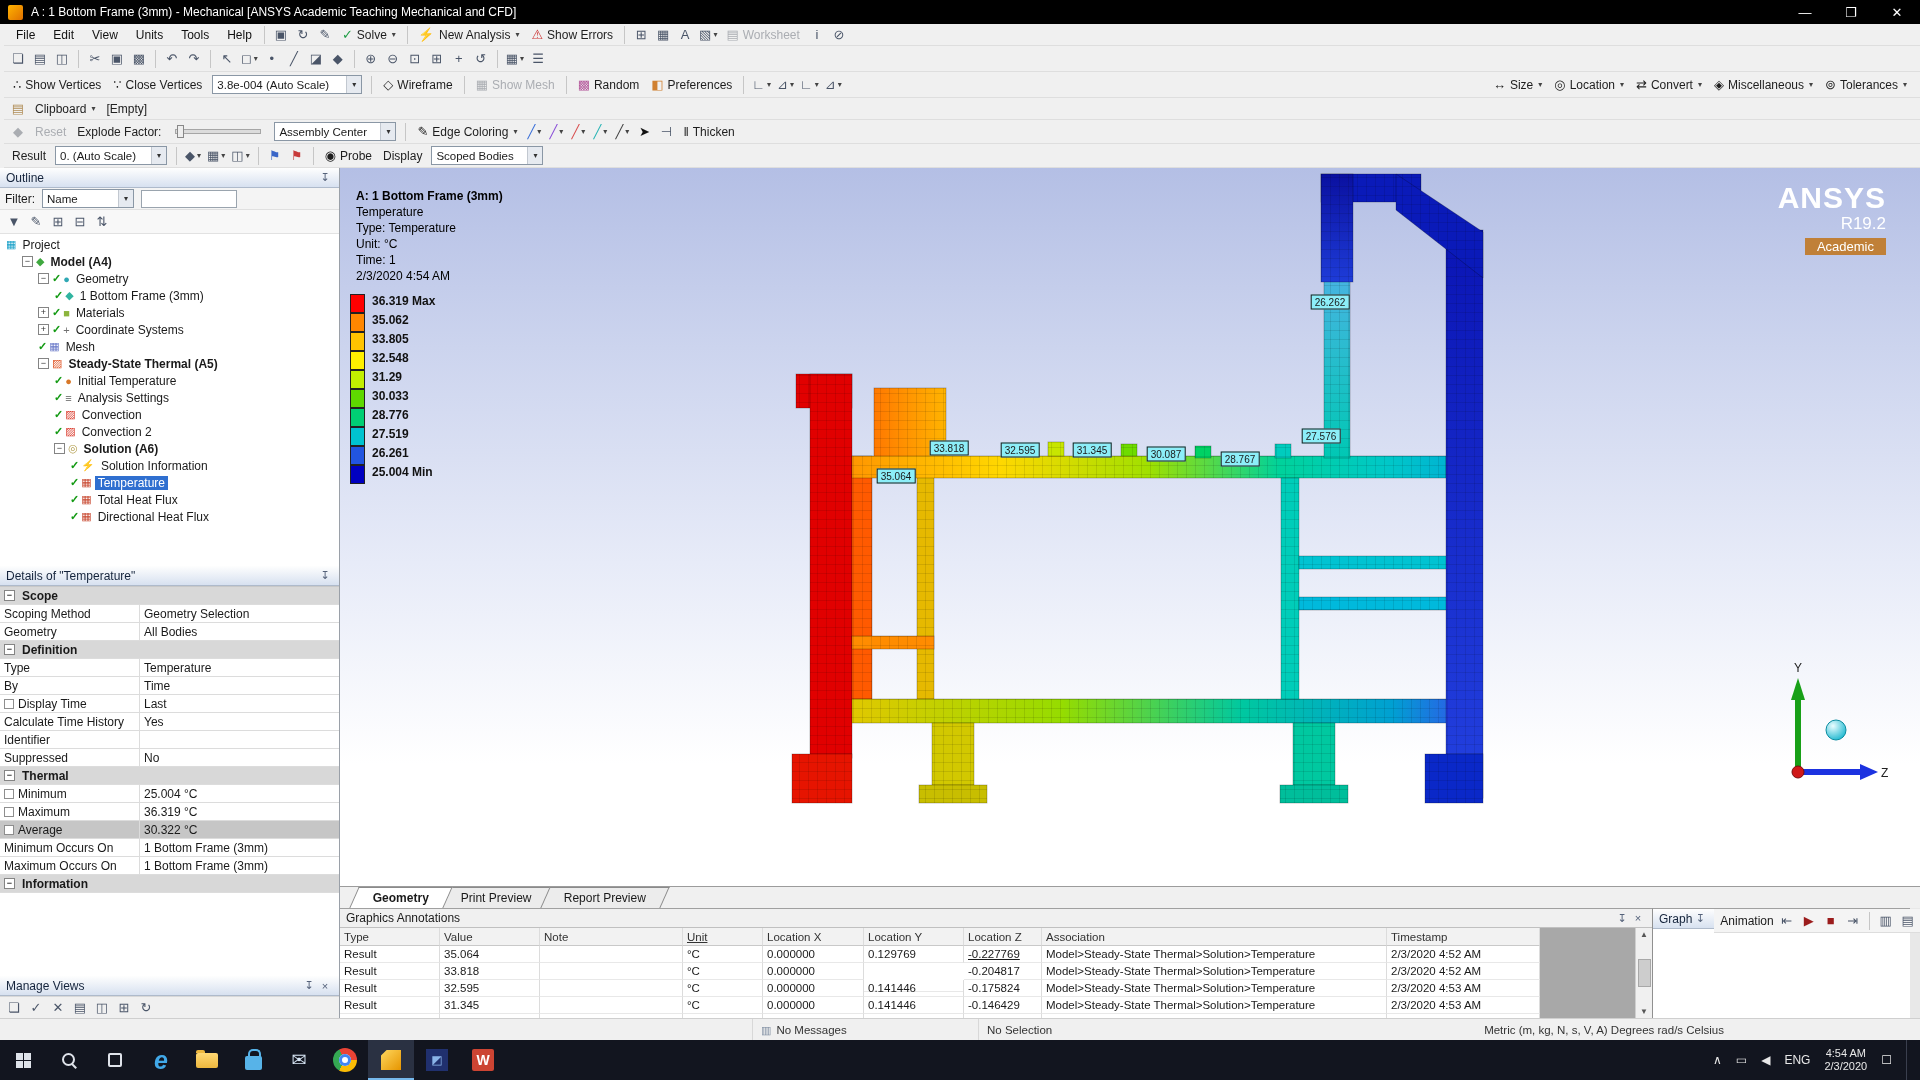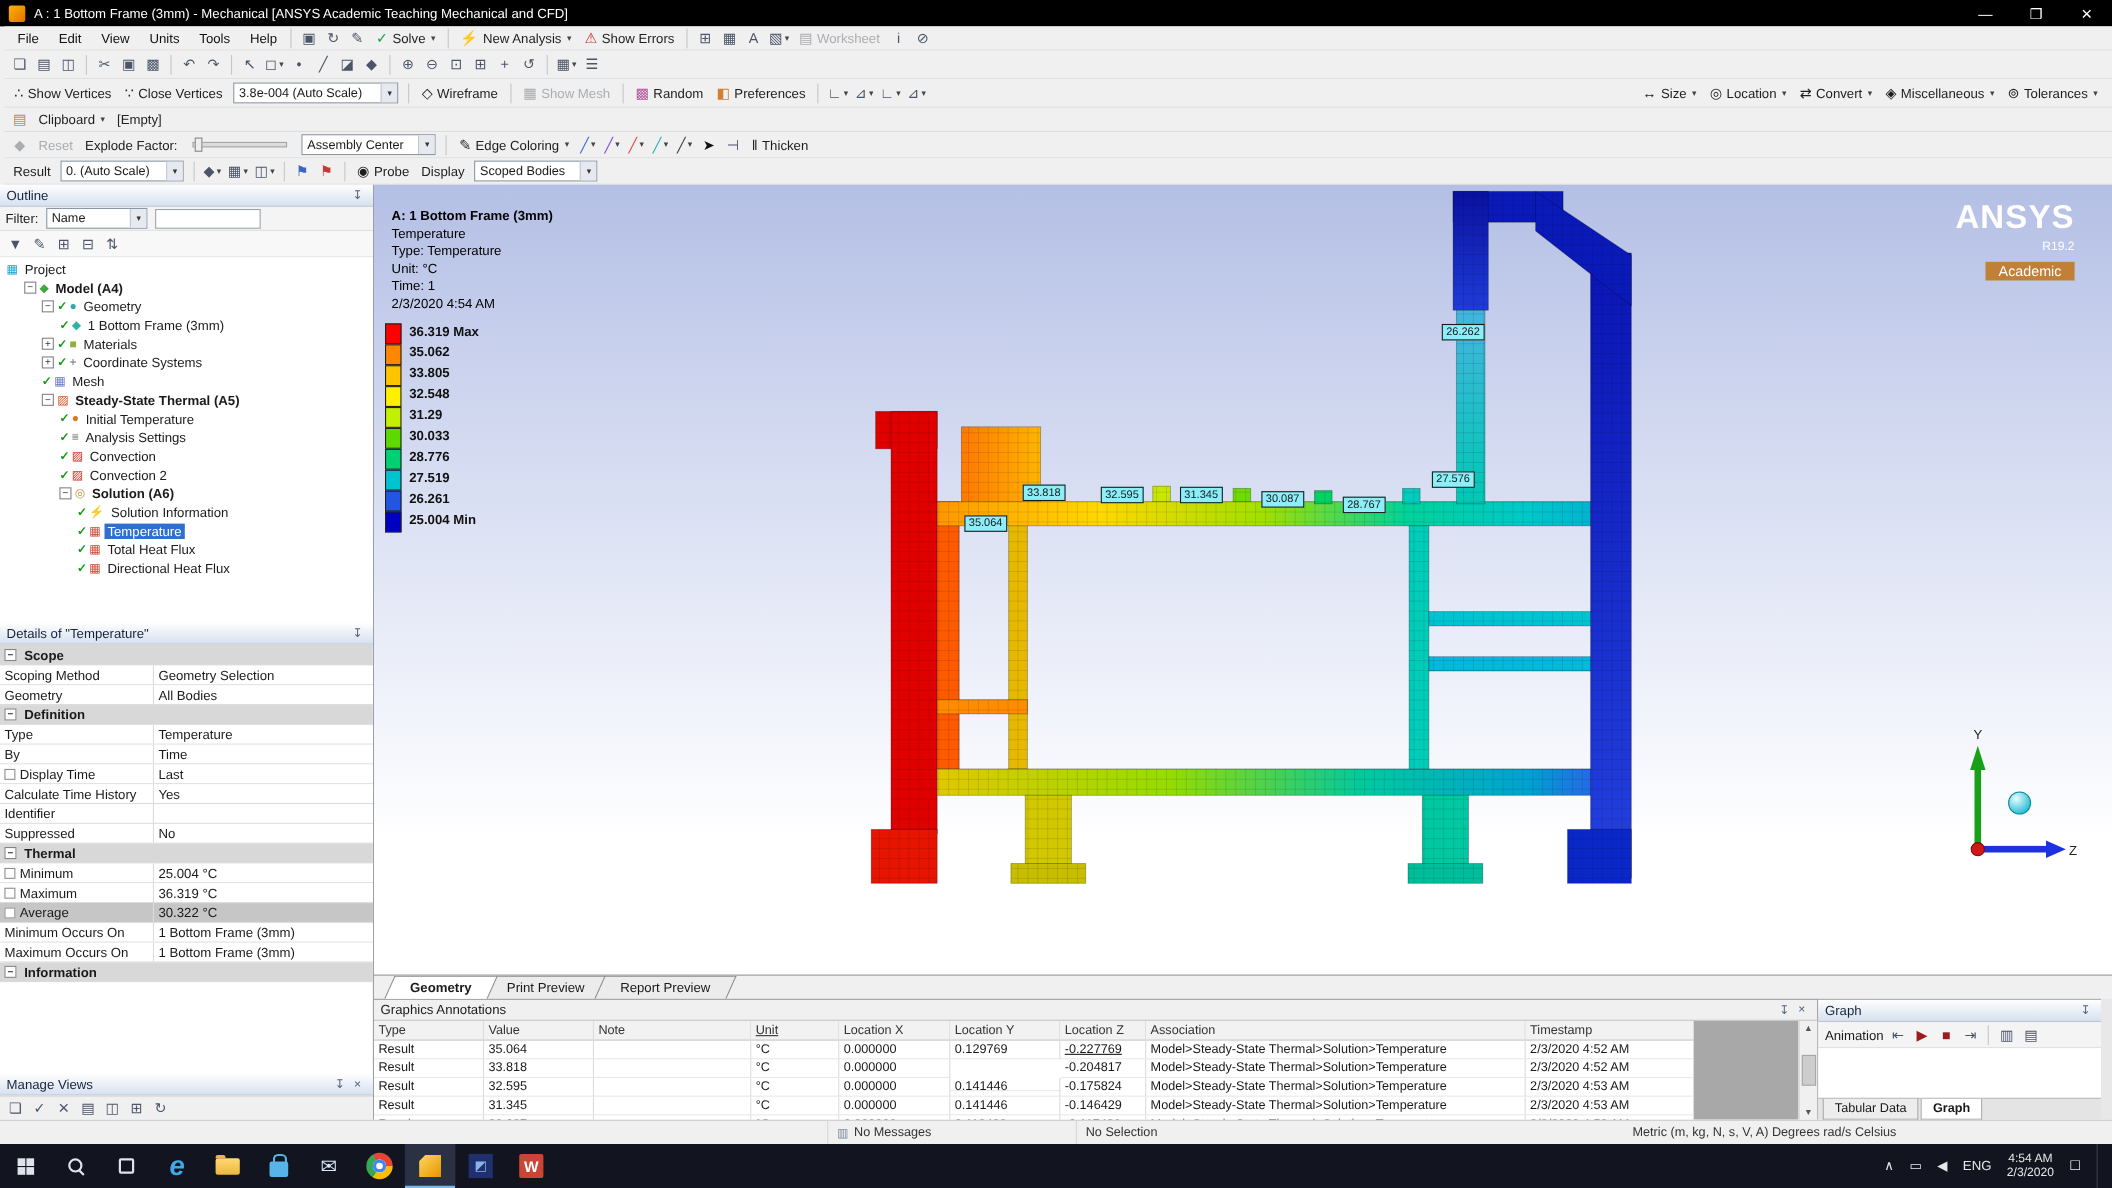--- a/index.html
+++ b/index.html
@@ -66,21 +66,21 @@
 #vhead{position:absolute;left:16px;top:20px;line-height:16px;color:#000}
 #vhead .b{font-weight:bold}
 #legend{position:absolute;left:10px;top:126px}
 .lrow{display:flex;align-items:flex-start;height:19px}
 .lsw{width:15px;height:19px;border:1px solid #222;margin-bottom:-1px;flex:0 0 auto}
 .llbl{margin-left:7px;font-weight:bold;color:#111;font-size:12px;white-space:nowrap}
 #modelsvg{position:absolute;left:0;top:0}
 .probe{position:absolute;transform:translate(-50%,-50%);background:#8ceef8;border:1px solid #1c1c1c;font-size:10px;line-height:13px;padding:0 3px;white-space:nowrap}
 #logo{position:absolute;right:34px;top:14px;text-align:right;color:#fff}
 #logo .l1{font-size:30px;font-weight:bold;letter-spacing:1px;line-height:32px}
-#logo .l2{font-size:11px;line-height:20px}
+#logo .l2{font-size:17px;line-height:20px}
 #logo .l3{display:inline-block;background:#c08038;color:#fff;padding:1px 12px;font-size:13px;margin-top:4px}
 #scalebar{position:absolute;left:538px;top:644px;width:498px;color:#111}
 .sb-top,.sb-bot{position:relative;height:15px;font-size:11.5px}
 .sb-top span,.sb-bot span{position:absolute;transform:translateX(-50%);white-space:nowrap}
 .sb-bar{height:12px;border:1px solid #222;display:flex;background:#fff}
 .sb-bar i{flex:1}
 .sb-bar i.b{background:#111}
 #triad{position:absolute;left:1408px;top:492px}
 
 #vtabs{position:absolute;left:0;top:718px;width:1580px;height:22px;background:#f0f0f0;border-top:1px solid #9c9c9c;display:flex;align-items:flex-end;padding-left:14px}
@@ -93,21 +93,21 @@
 #ga{width:1312px;display:flex;flex-direction:column;border-top:1px solid #a0a0a0;background:#f0f0f0}
 #ga-head{height:18px;display:flex;align-items:center;padding:0 6px;font-size:12px}
 #ga-table{flex:1;overflow:hidden;background:#fff;border-top:1px solid #c0c0c0;position:relative}
 .ga-row{display:flex;height:17px}
 .ga-row.h{height:18px}
 .ga-row.h .ga-cell{background:#f2f2f2;border-bottom:1px solid #c9c9c9;color:#333}
 .ga-cell{border-right:1px solid #dcdcdc;border-bottom:1px solid #e8e8e8;padding:0 4px;font-size:11.5px;white-space:nowrap;overflow:hidden;display:flex;align-items:center;flex:0 0 auto}
 .ga-fill{position:absolute;right:17px;top:0;bottom:0;width:95px;background:#a8a8a8}
 .vscroll{position:absolute;right:0;top:0;bottom:0;width:17px;background:#f0f0f0;border-left:1px solid #cfcfcf;display:flex;flex-direction:column;align-items:center;justify-content:space-between;font-size:8px;color:#555;padding:2px 0}
 .vthumb{width:13px;height:28px;background:#cdcdcd;border:1px solid #a8a8a8}
-#graphp{width:258px;border-left:1px solid #909090;border-top:1px solid #a0a0a0;display:flex;flex-direction:column;background:#fff}
+#graphp{width:258px;border-left:1px solid #909090;border-top:1px solid #a0a0a0;display:flex;background:#fff}
 #anim-row{height:24px;display:flex;align-items:center;gap:3px;padding:0 6px;background:#f4f4f4;border-bottom:1px solid #ddd;font-size:12px;flex:0 0 auto}
 #graph-body{flex:1;background:#fff}
 #graph-tabs{height:20px;background:#e4e4e4;border-top:1px solid #bbb;display:flex;align-items:stretch;padding-left:4px;flex:0 0 auto}
 .gtab{padding:0 10px;display:flex;align-items:center;font-size:11.5px;border:1px solid #aaa;border-top:none;background:#ededed;margin-right:2px}
 .gtab.active{background:#fff;font-weight:bold}
 
 #statusbar{position:absolute;left:0;top:1018px;width:1920px;height:22px;background:#f0f0f0;border-top:1px solid #cfcfcf;font-size:11.5px;color:#333}
 #statusbar .sbitem{position:absolute;top:0;height:22px;display:flex;align-items:center;gap:5px}
 #sb-msg{left:752px;border-left:1px solid #d8d8d8;padding-left:8px}
 #sb-sel{left:978px;border-left:1px solid #d8d8d8;padding-left:8px}

